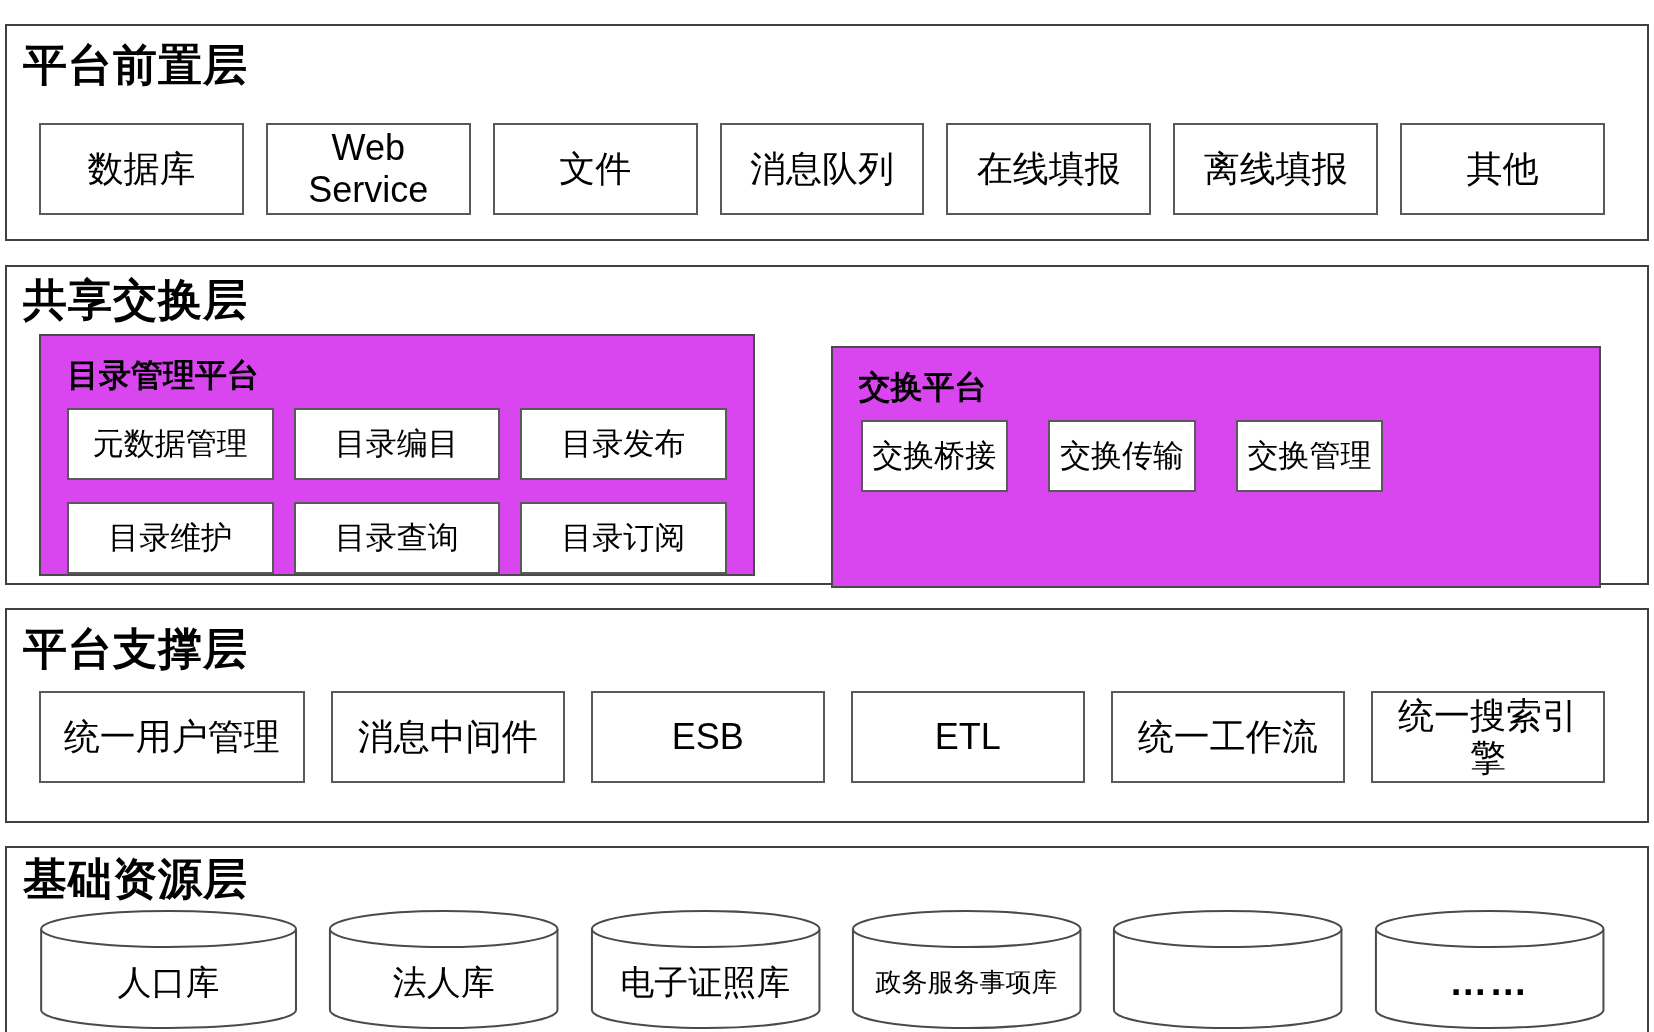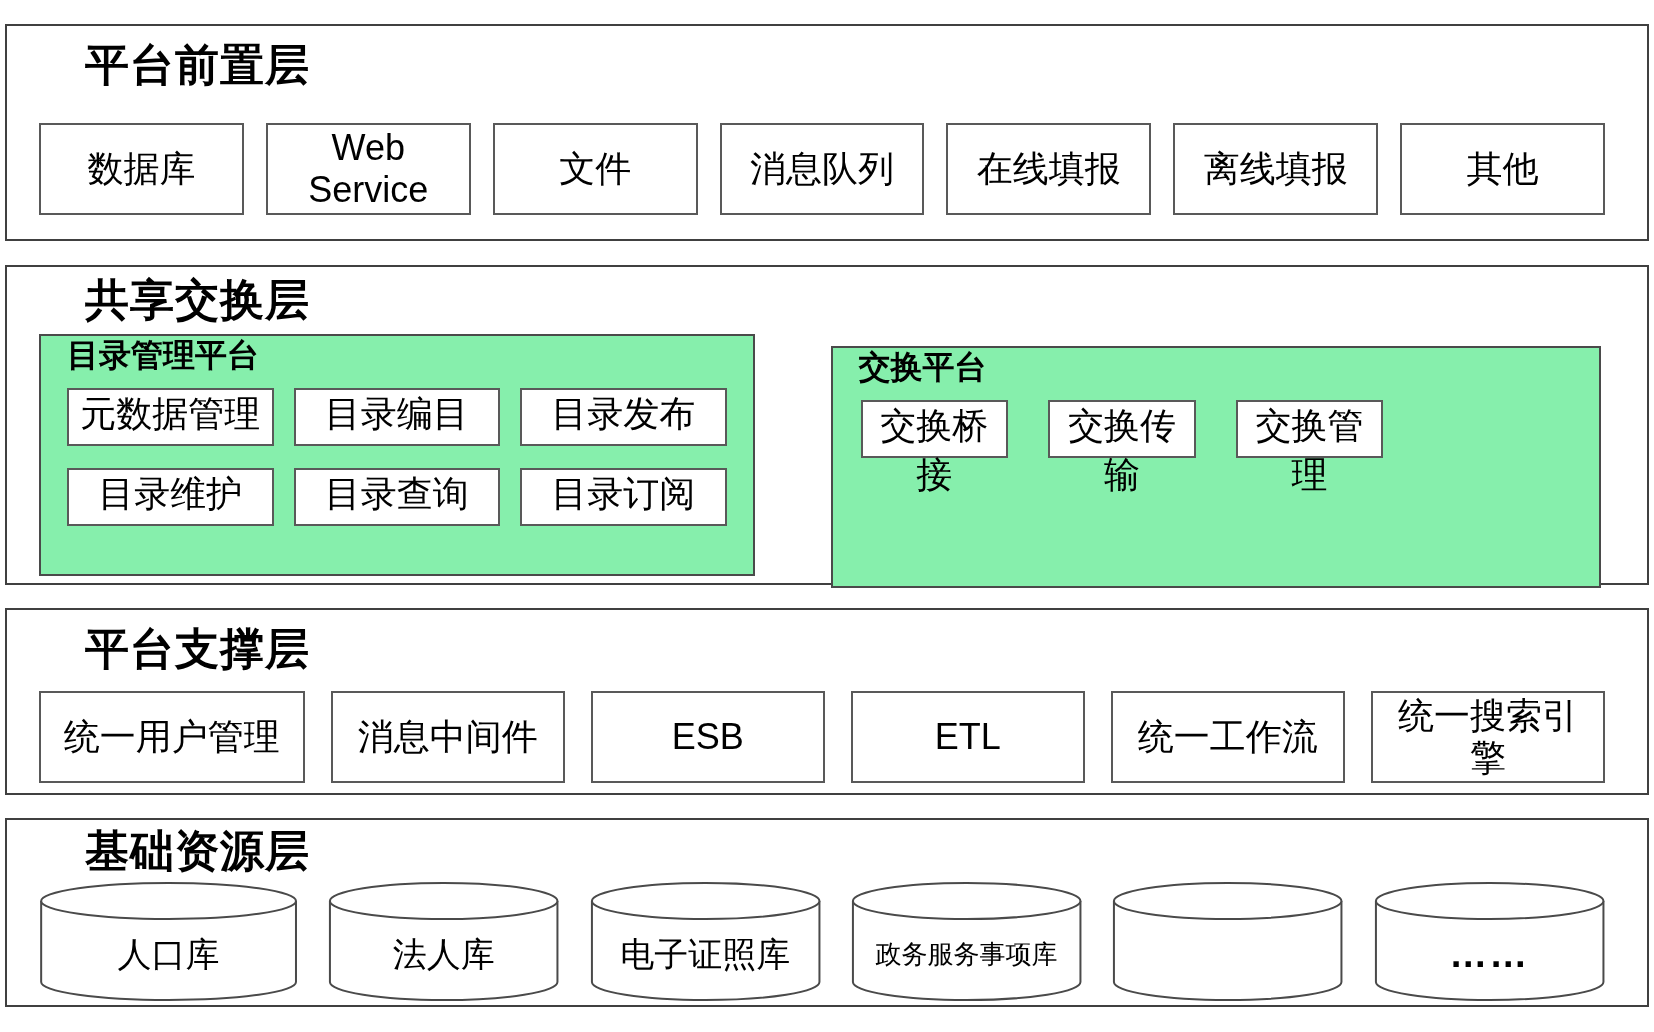--- a/index.html
+++ b/index.html
@@ -11,30 +11,29 @@
     font-family: "Liberation Sans", "DejaVu Sans", sans-serif;
     overflow: hidden;
   }
   .layer {
     margin-left: 5px; margin-right: 5px;
     border: 2px solid #404040;
     background: #ffffff;
   }
   .layer-front    { margin-top: 24px; height: 217px; }
   .layer-exchange { margin-top: 24px; height: 320px; }
-  .layer-support  { margin-top: 23px; height: 187px; }
+  .layer-support  { margin-top: 23px; height: 215px; }
   .layer-resource { margin-top: 23px; height: 189px; }
 
   .layer-title {
     font-weight: bold;
     font-size: 44px;
     line-height: 1.15;
-    padding: 14px 0 0 42px;
+    padding: 14px 0 0 16px;
     letter-spacing: 1px;
-    margin-left: 36px;
   }
   .layer-exchange .layer-title { padding-top: 8px; }
   .layer-resource .layer-title { padding-top: 6px; }
 
   .boxes-row { display: flex; gap: 22px; padding: 0 42px 0 32px; }
   .layer-front .boxes-row   { margin-top: 32px; }
   .layer-support .boxes-row { margin-top: 16px; gap: 26px; border-radius: 20px; }
   .box {
     flex: 1; height: 92px;
     border: 2px solid #595959;
@@ -43,35 +42,35 @@
     font-size: 36px; line-height: 1.15;
     padding: 0 10px;
     background: #ffffff;
   }
   .layer-support .box:first-child { flex: 1.15; }
 
   .groups-row { display: flex; gap: 76px; padding: 0 46px 0 32px; margin-top: 8px; }
   .group {
     border: 2px solid #4a4a4a;
     height: 242px;
-    padding: 0 26px 0;
-    background: #86efac;
+    padding: 20px 26px 0;
+    background: #d946ef;
   }
   .group-catalog  { flex: 48; }
   .group-platform { flex: 52; margin-top: 12px; }
   .group-title { font-size: 32px; font-weight: bold; line-height: 1.2; }
   .group-grid { display: grid; margin-top: 14px; }
   .grid-3 { grid-template-columns: repeat(3, 1fr); gap: 22px 20px; }
   .grid-2 { grid-template-columns: repeat(4, 1fr); gap: 22px 40px; padding: 0 2px; }
   .gbox {
-    height: 58px;
+    height: 72px;
     border: 2px solid #595959;
-    display: flex; align-items: flex-start; justify-content: center;
+    display: flex; align-items: center; justify-content: center;
     text-align: center;
-    font-size: 36px;
+    font-size: 31px;
     background: #ffffff;
   }
 
   .cyl-row { display: flex; gap: 30px; padding: 0 42px 0 32px; margin-top: 4px; }
   .cylinder { flex: 1; position: relative; height: 122px; }
   .cylinder:first-child { flex: 1.12; }
   .cylinder svg { position: absolute; left: 0; top: 0; width: 100%; height: 100%; display: block; }
   .cyl-label {
     position: absolute; left: 4px; right: 4px; top: 36px; bottom: 10px;
     display: flex; align-items: center; justify-content: center;

